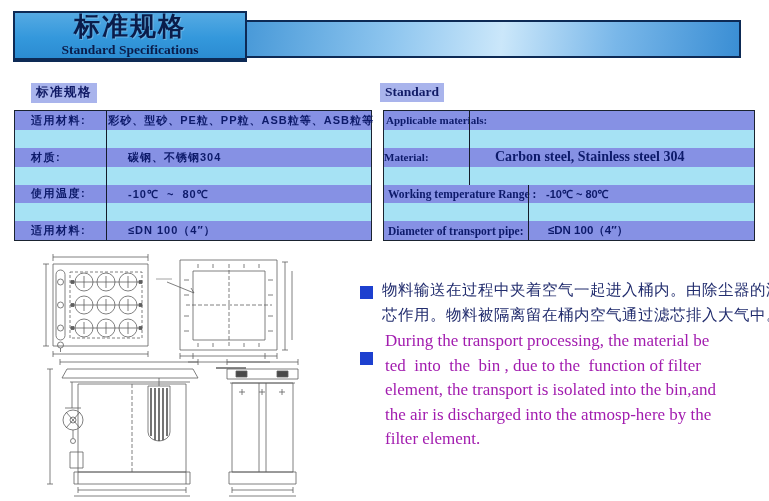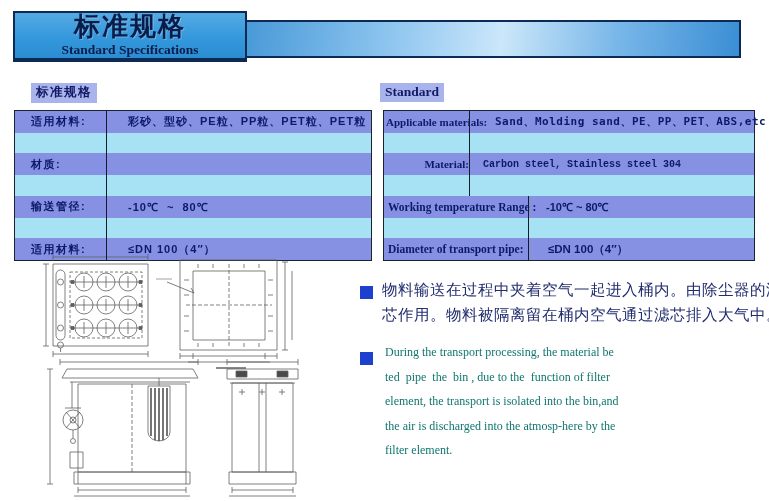--- a/index.html
+++ b/index.html
@@ -18,46 +18,46 @@
     background:linear-gradient(96deg,#4899d8 0%,#8fc6ef 30%,#cbe7fa 52%,#79b7e9 75%,#3a8ed4 100%);
     border:2px solid #0d2a55;border-left:none;z-index:1}
 
   
   .sec-label{position:absolute;top:83px;background:#a9b4ec;color:#111b66;font-weight:bold;
     padding:1px 5px 2px;font-size:12.5px}
   .sec-label.zh{left:31px;letter-spacing:1.5px}
   .sec-label.en{left:380px;font-family:"Liberation Serif",serif;font-size:13.5px}
 
   
-  .spec-table{position:absolute;top:110px;height:151px;border:1px solid #1a2330;box-sizing:border-box;
+  .spec-table{position:absolute;top:110px;height:131px;border:1px solid #1a2330;box-sizing:border-box;
     display:flex;flex-direction:column}
   .spec-table.left{left:14px;width:358px}
   .spec-table.right{left:383px;width:372px}
   .row{position:relative;display:flex;align-items:center;min-height:0}
   .row.c{background:#8691e4;flex:10 1 0}
   .row.s{background:#a6e2f4;flex:9.6 1 0}
   .lbl,.val{color:#0d1a6a;font-weight:bold;font-size:11px;white-space:pre;box-sizing:border-box}
   .spec-table.left .lbl{width:91px;padding-left:16px;letter-spacing:1.5px}
   .spec-table.left .val{padding-left:22px;letter-spacing:1px}
   .rlblA{width:85px;padding-left:2px;font-family:"Liberation Serif",serif}
-  .rlblB{width:85px;text-align:right;font-family:"Liberation Serif",serif}
+  .rlblB{width:85px;text-align:left;font-family:"Liberation Serif",serif}
   .rlblC{width:144px;padding-left:4px;font-family:"Liberation Serif",serif;font-size:11.5px}
   .vmono{font-family:"DejaVu Sans Mono",monospace;padding-left:26px;letter-spacing:.5px}
-  .vserif{font-family:Liberation Mono, monospace;padding-left:14px;font-size:10px}
+  .vserif{font-family:Liberation Serif, serif;padding-left:26px;font-size:14px}
   .vtemp{padding-left:18px}
   .vpipe{padding-left:20px;font-size:11.5px}
   .vline{position:absolute;width:1px;background:#141c2a;z-index:3}
 
   
   .bullet{position:absolute;width:13px;height:13px;background:#1d40cf}
   .b-zh{left:360px;top:286px}
   .b-en{left:360px;top:352px}
   .para{position:absolute;font-family:"Liberation Serif",serif}
   .para.zh{left:382px;top:277px;width:382px;font-size:15.5px;line-height:25px;color:#222d6e;letter-spacing:.5px}
-  .para.en{left:385px;top:340px;width:372px;font-size:12px;line-height:24.5px;color:#0f766e}
+  .para.en{left:385px;top:329px;width:372px;font-size:17px;line-height:24.5px;color:#a21caf}
   .para div{white-space:pre}
 
   
   .drawings{position:absolute;left:20px;top:252px;width:295px;height:246px}
   svg line,svg rect,svg circle,svg path,svg polygon{vector-effect:non-scaling-stroke}
 </style>
 </head>
 <body>
 
 <div class="banner-left">
@@ -65,43 +65,43 @@
   <div class="banner-sub">Standard Specifications</div>
 </div>
 <div class="banner-bar"></div>
 
 <div class="sec-label zh">标准规格</div>
 <div class="sec-label en">Standard</div>
 
 <div class="spec-table left">
   <div class="row c">
     <span class="lbl">适用材料:</span>
-    <span class="val">彩砂、型砂、PE粒、PP粒、PET粒、PET粒</span>
+    <span class="val">彩砂、型砂、PE粒、PP粒、ASB粒等、ASB粒等</span>
   </div>
   <div class="row s"></div>
   <div class="row c">
     <span class="lbl">材质:</span>
-  </div>
-  <div class="row s"></div>
-  <div class="row c">
-    <span class="lbl">输送管径:</span>
+    <span class="val">碳钢、不锈钢304</span>
+  </div>
+  <div class="row s"></div>
+  <div class="row c">
+    <span class="lbl">使用温度:</span>
     <span class="val">-10℃  ~  80℃</span>
   </div>
   <div class="row s"></div>
   <div class="row c">
     <span class="lbl">适用材料:</span>
     <span class="val">≤DN 100（4″）</span>
   </div>
   <div class="vline" style="left:91px;top:0;height:100%"></div>
 </div>
 
 <div class="spec-table right">
   <div class="row c">
     <span class="lbl rlblA">Applicable materials:</span>
-    <span class="val vmono">Sand、Molding sand、PE、PP、PET、ABS,etc</span>
   </div>
   <div class="row s"></div>
   <div class="row c">
     <span class="lbl rlblB">Material:</span>
     <span class="val vserif">Carbon steel, Stainless steel 304</span>
   </div>
   <div class="row s"></div>
   <div class="row c">
     <span class="lbl rlblC">Working temperature Range :</span>
     <span class="val vtemp">-10℃ ~ 80℃</span>
@@ -268,17 +268,17 @@
 
 <div class="bullet b-zh"></div>
 <div class="para zh">
   <div>物料输送在过程中夹着空气一起进入桶内。由除尘器的滤</div>
   <div>芯作用。物料被隔离留在桶内空气通过滤芯排入大气中。</div>
 </div>
 
 <div class="bullet b-en"></div>
 <div class="para en">
   <div>During the transport processing, the material be</div>
-  <div>ted  pipe  the  bin , due to the  function of filter</div>
+  <div>ted  into  the  bin , due to the  function of filter</div>
   <div>element, the transport is isolated into the bin,and</div>
   <div>the air is discharged into the atmosp-here by the</div>
   <div>filter element.</div>
 </div>
 
 </body></html>

